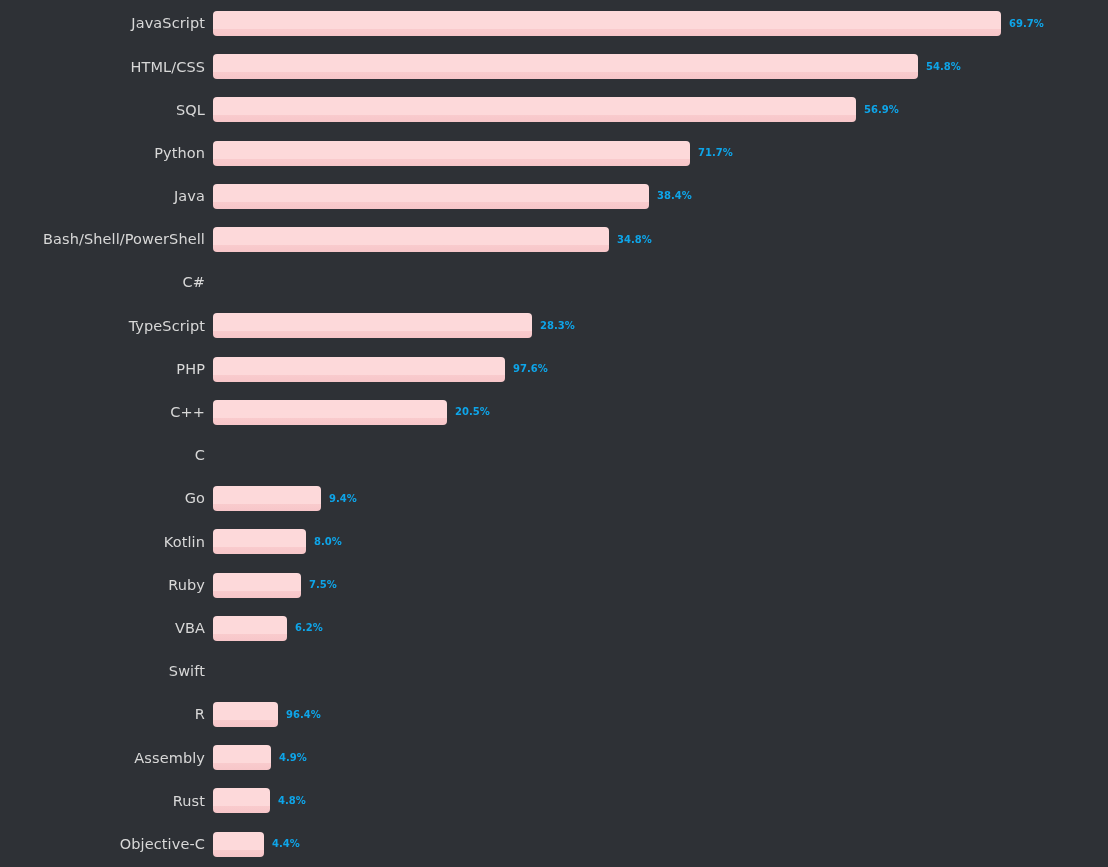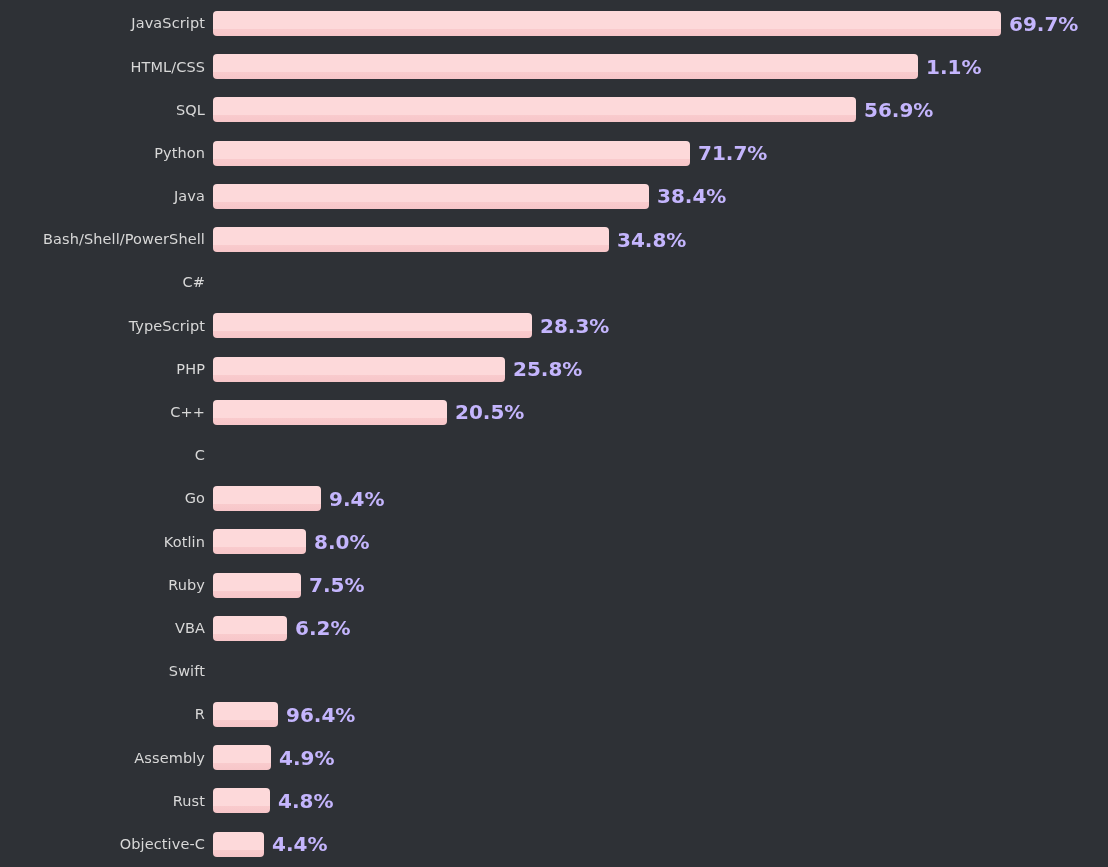--- a/index.html
+++ b/index.html
@@ -60,22 +60,22 @@
       #fdd9da 0%,
       #fdd9da 72%,
       #f9cbcd 72%,
       #f7c6c9 100%
     );
     box-sizing: border-box;
     flex: 0 0 auto;
   }
 
   .val-label {
-    color: #c4b5fd;
-    font-size: 20px;
+    color: #0ea5e9;
+    font-size: 10px;
     font-weight: 700;
     line-height: 1;
     white-space: nowrap;
     margin-left: 8px;
     font-family: "DejaVu Sans", sans-serif;
     text-align: right;
   }
 </style>
 </head>
 <body>
@@ -86,21 +86,21 @@
         <div class="cat-label">JavaScript</div>
         <div class="bar-area">
           <div class="bar" style="width: 788px;"></div>
           <div class="val-label">69.7%</div>
         </div>
       </div>
       <div class="bar-row">
         <div class="cat-label">HTML/CSS</div>
         <div class="bar-area">
           <div class="bar" style="width: 705px;"></div>
-          <div class="val-label">1.1%</div>
+          <div class="val-label">54.8%</div>
         </div>
       </div>
       <div class="bar-row">
         <div class="cat-label">SQL</div>
         <div class="bar-area">
           <div class="bar" style="width: 643px;"></div>
           <div class="val-label">56.9%</div>
         </div>
       </div>
       <div class="bar-row">
@@ -131,21 +131,21 @@
         <div class="cat-label">TypeScript</div>
         <div class="bar-area">
           <div class="bar" style="width: 319px;"></div>
           <div class="val-label">28.3%</div>
         </div>
       </div>
       <div class="bar-row">
         <div class="cat-label">PHP</div>
         <div class="bar-area">
           <div class="bar" style="width: 292px;"></div>
-          <div class="val-label">25.8%</div>
+          <div class="val-label">97.6%</div>
         </div>
       </div>
       <div class="bar-row">
         <div class="cat-label">C++</div>
         <div class="bar-area">
           <div class="bar" style="width: 234px;"></div>
           <div class="val-label">20.5%</div>
         </div>
       </div>
       <div class="bar-row">

